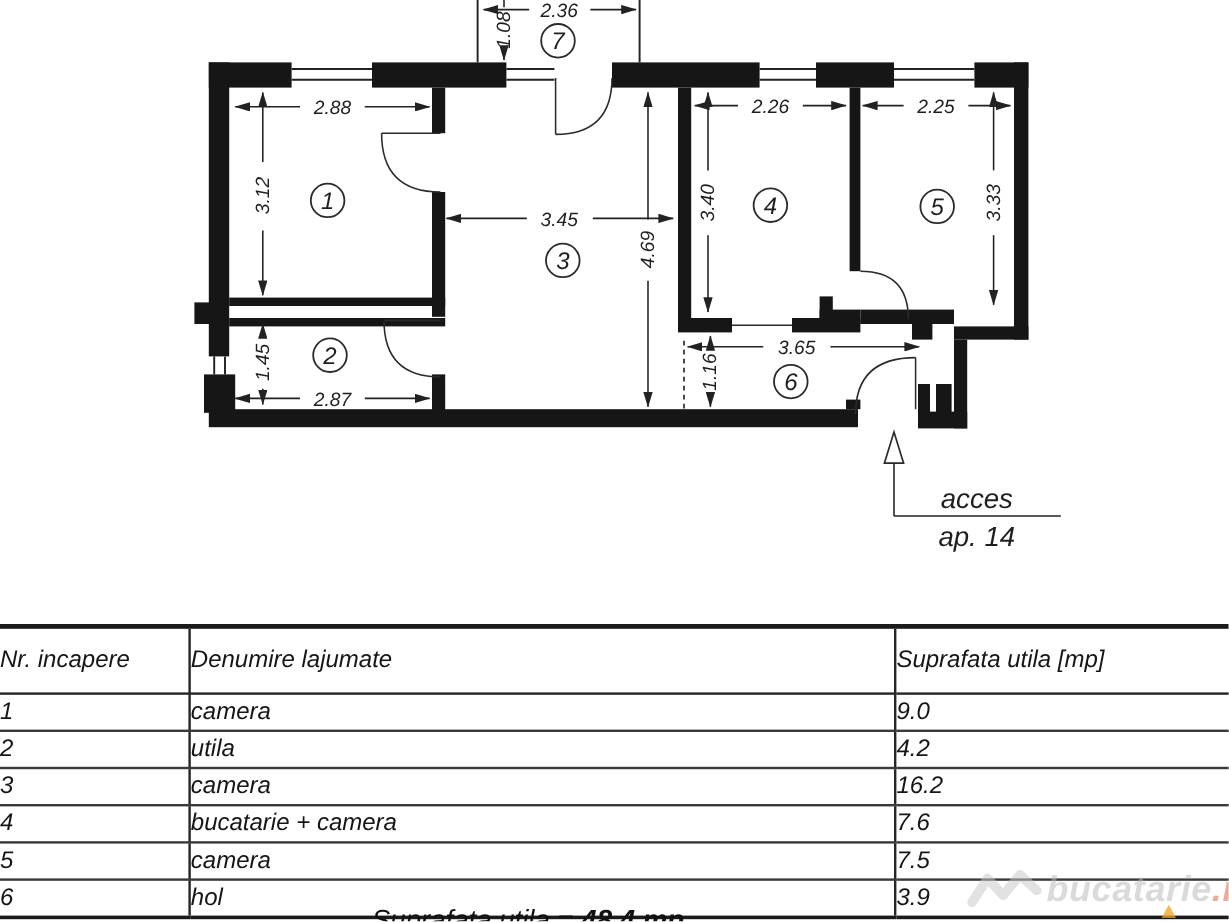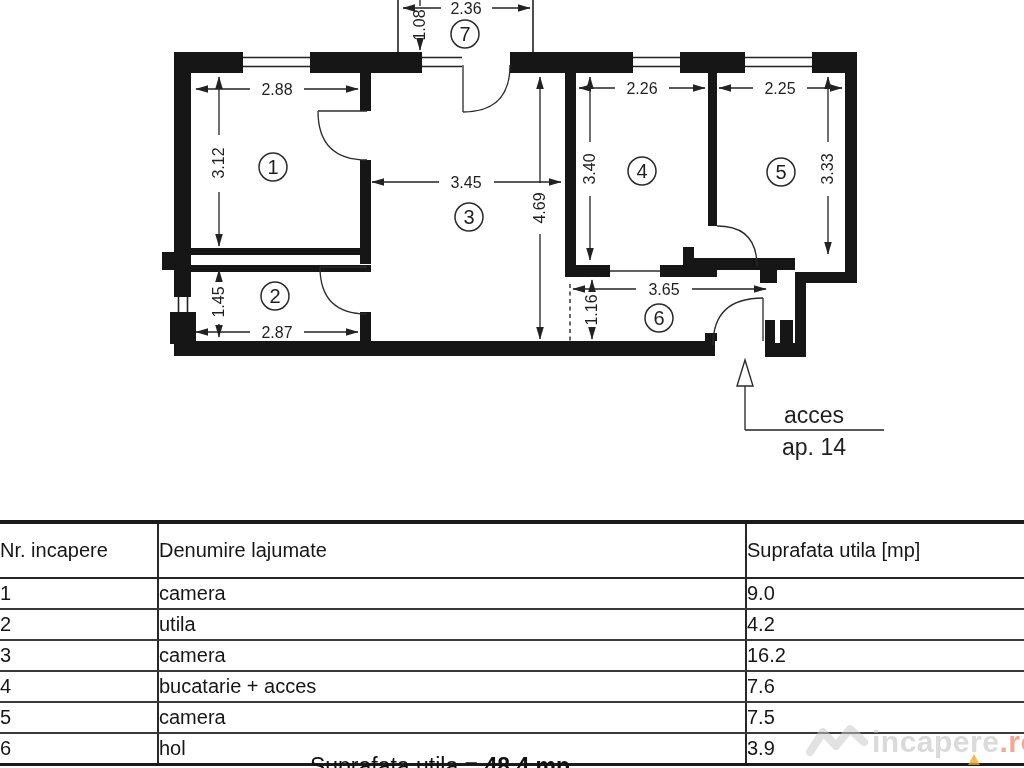--- a/index.html
+++ b/index.html
@@ -1,17 +1,17 @@
 <!DOCTYPE html>
 <html><head>
 <meta charset="utf-8">
 <style>
   html,body{margin:0;padding:0;background:#fff;}
   .stage{position:relative;width:1024px;height:768px;overflow:hidden;background:#ffffff;
-         font-family:"Liberation Sans",sans-serif;color:#1c1c1c;}
+         font-family:"Liberation Sans",sans-serif;color:#1c1c1c;font-style:italic;}
   svg text{font-family:"Liberation Sans",sans-serif;fill:#1f1f1f;}
   .wall{fill:#161616;stroke:none;}
   .thin{stroke:#222;stroke-width:1.6;fill:none;}
   .dim{stroke:#222;stroke-width:1.3;fill:none;}
   .dash{stroke:#2a2a2a;stroke-width:1.4;fill:none;stroke-dasharray:4 3.5;}
   .arc{stroke:#2b2b2b;stroke-width:1.3;fill:none;}
   .roomcircle{fill:none;stroke:#2b2b2b;stroke-width:1.5;}
   .dimtext{font-size:16px;}
   .roomnum{font-size:20px;}
   .accesstext{font-size:23px;}
@@ -216,21 +216,21 @@
           <td class="c2">utila</td>
           <td class="c3">4.2</td>
         </tr>
         <tr class="r">
           <td class="c1">3</td>
           <td class="c2">camera</td>
           <td class="c3">16.2</td>
         </tr>
         <tr class="r">
           <td class="c1">4</td>
-          <td class="c2">bucatarie + acces</td>
+          <td class="c2">bucatarie + camera</td>
           <td class="c3">7.6</td>
         </tr>
         <tr class="r">
           <td class="c1">5</td>
           <td class="c2">camera</td>
           <td class="c3">7.5</td>
         </tr>
         <tr class="r last">
           <td class="c1">6</td>
           <td class="c2">hol</td>
@@ -244,17 +244,17 @@
   <div class="footer-line">
     <span>Suprafata utila =</span>
     <span class="val">48.4 mp</span>
   </div>
 
   
   <div class="watermark">
     <svg width="62" height="40" viewBox="0 0 62 40" style="margin-right:4px;">
       <polyline points="4,30 17,10 30,24 44,7 58,20" fill="none" stroke="rgba(200,200,200,0.62)" stroke-width="8" stroke-linecap="round" stroke-linejoin="round"></polyline>
     </svg>
-    <span class="wm-text"><span>incapere</span><span class="ro">.ro</span></span>
+    <span class="wm-text"><span>bucatarie</span><span class="ro">.ro</span></span>
     <span class="wm-caret"></span>
   </div>
 
 </div>
 
 </body></html>

